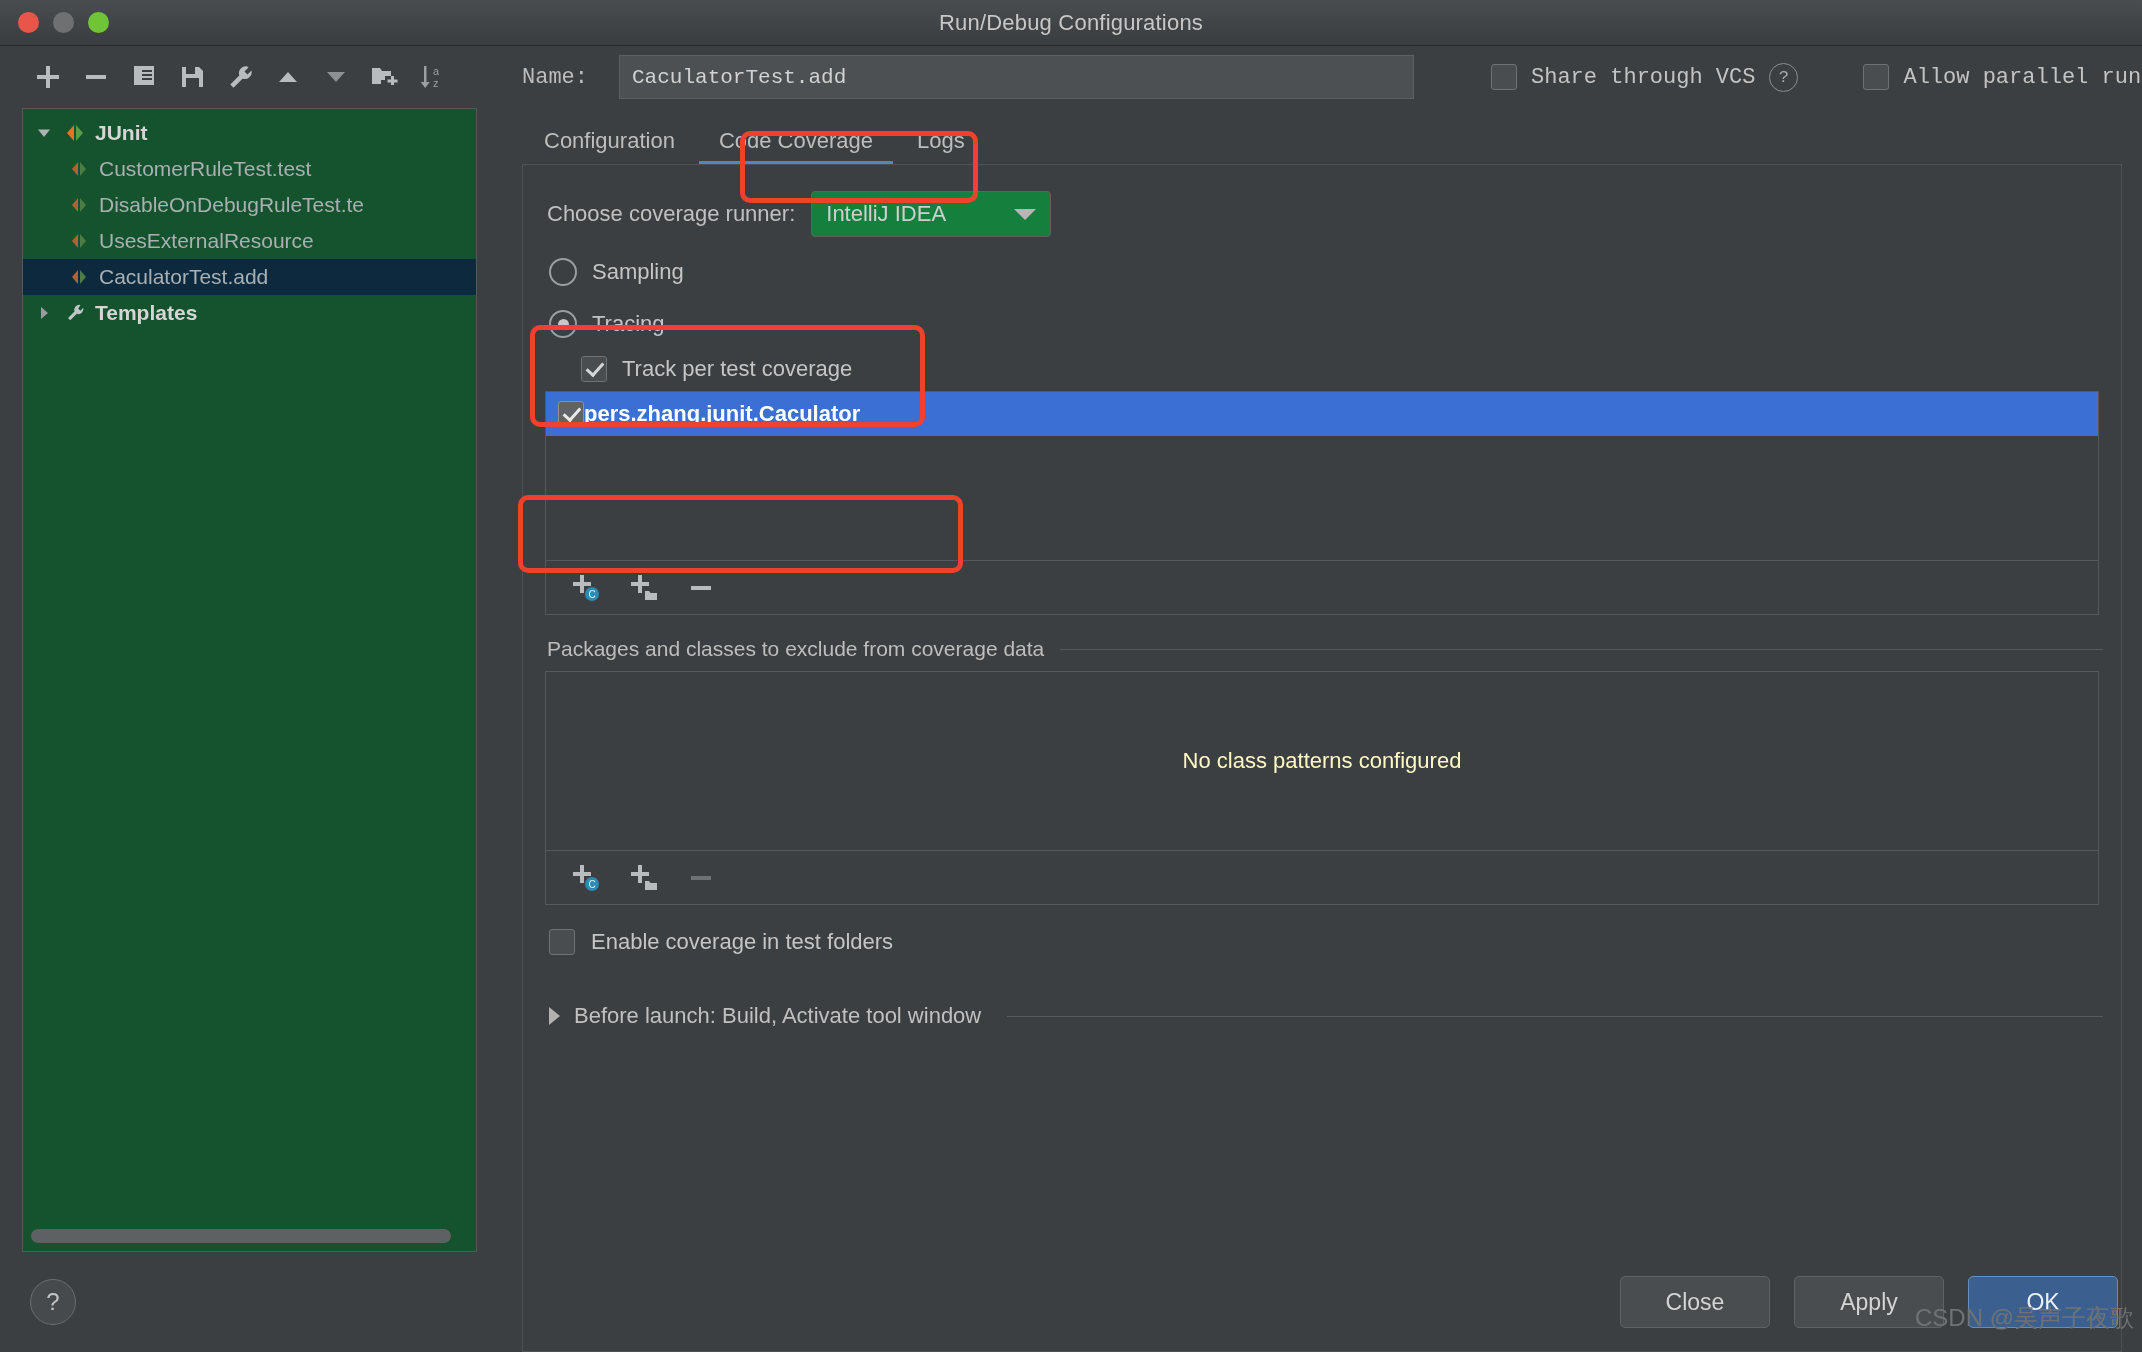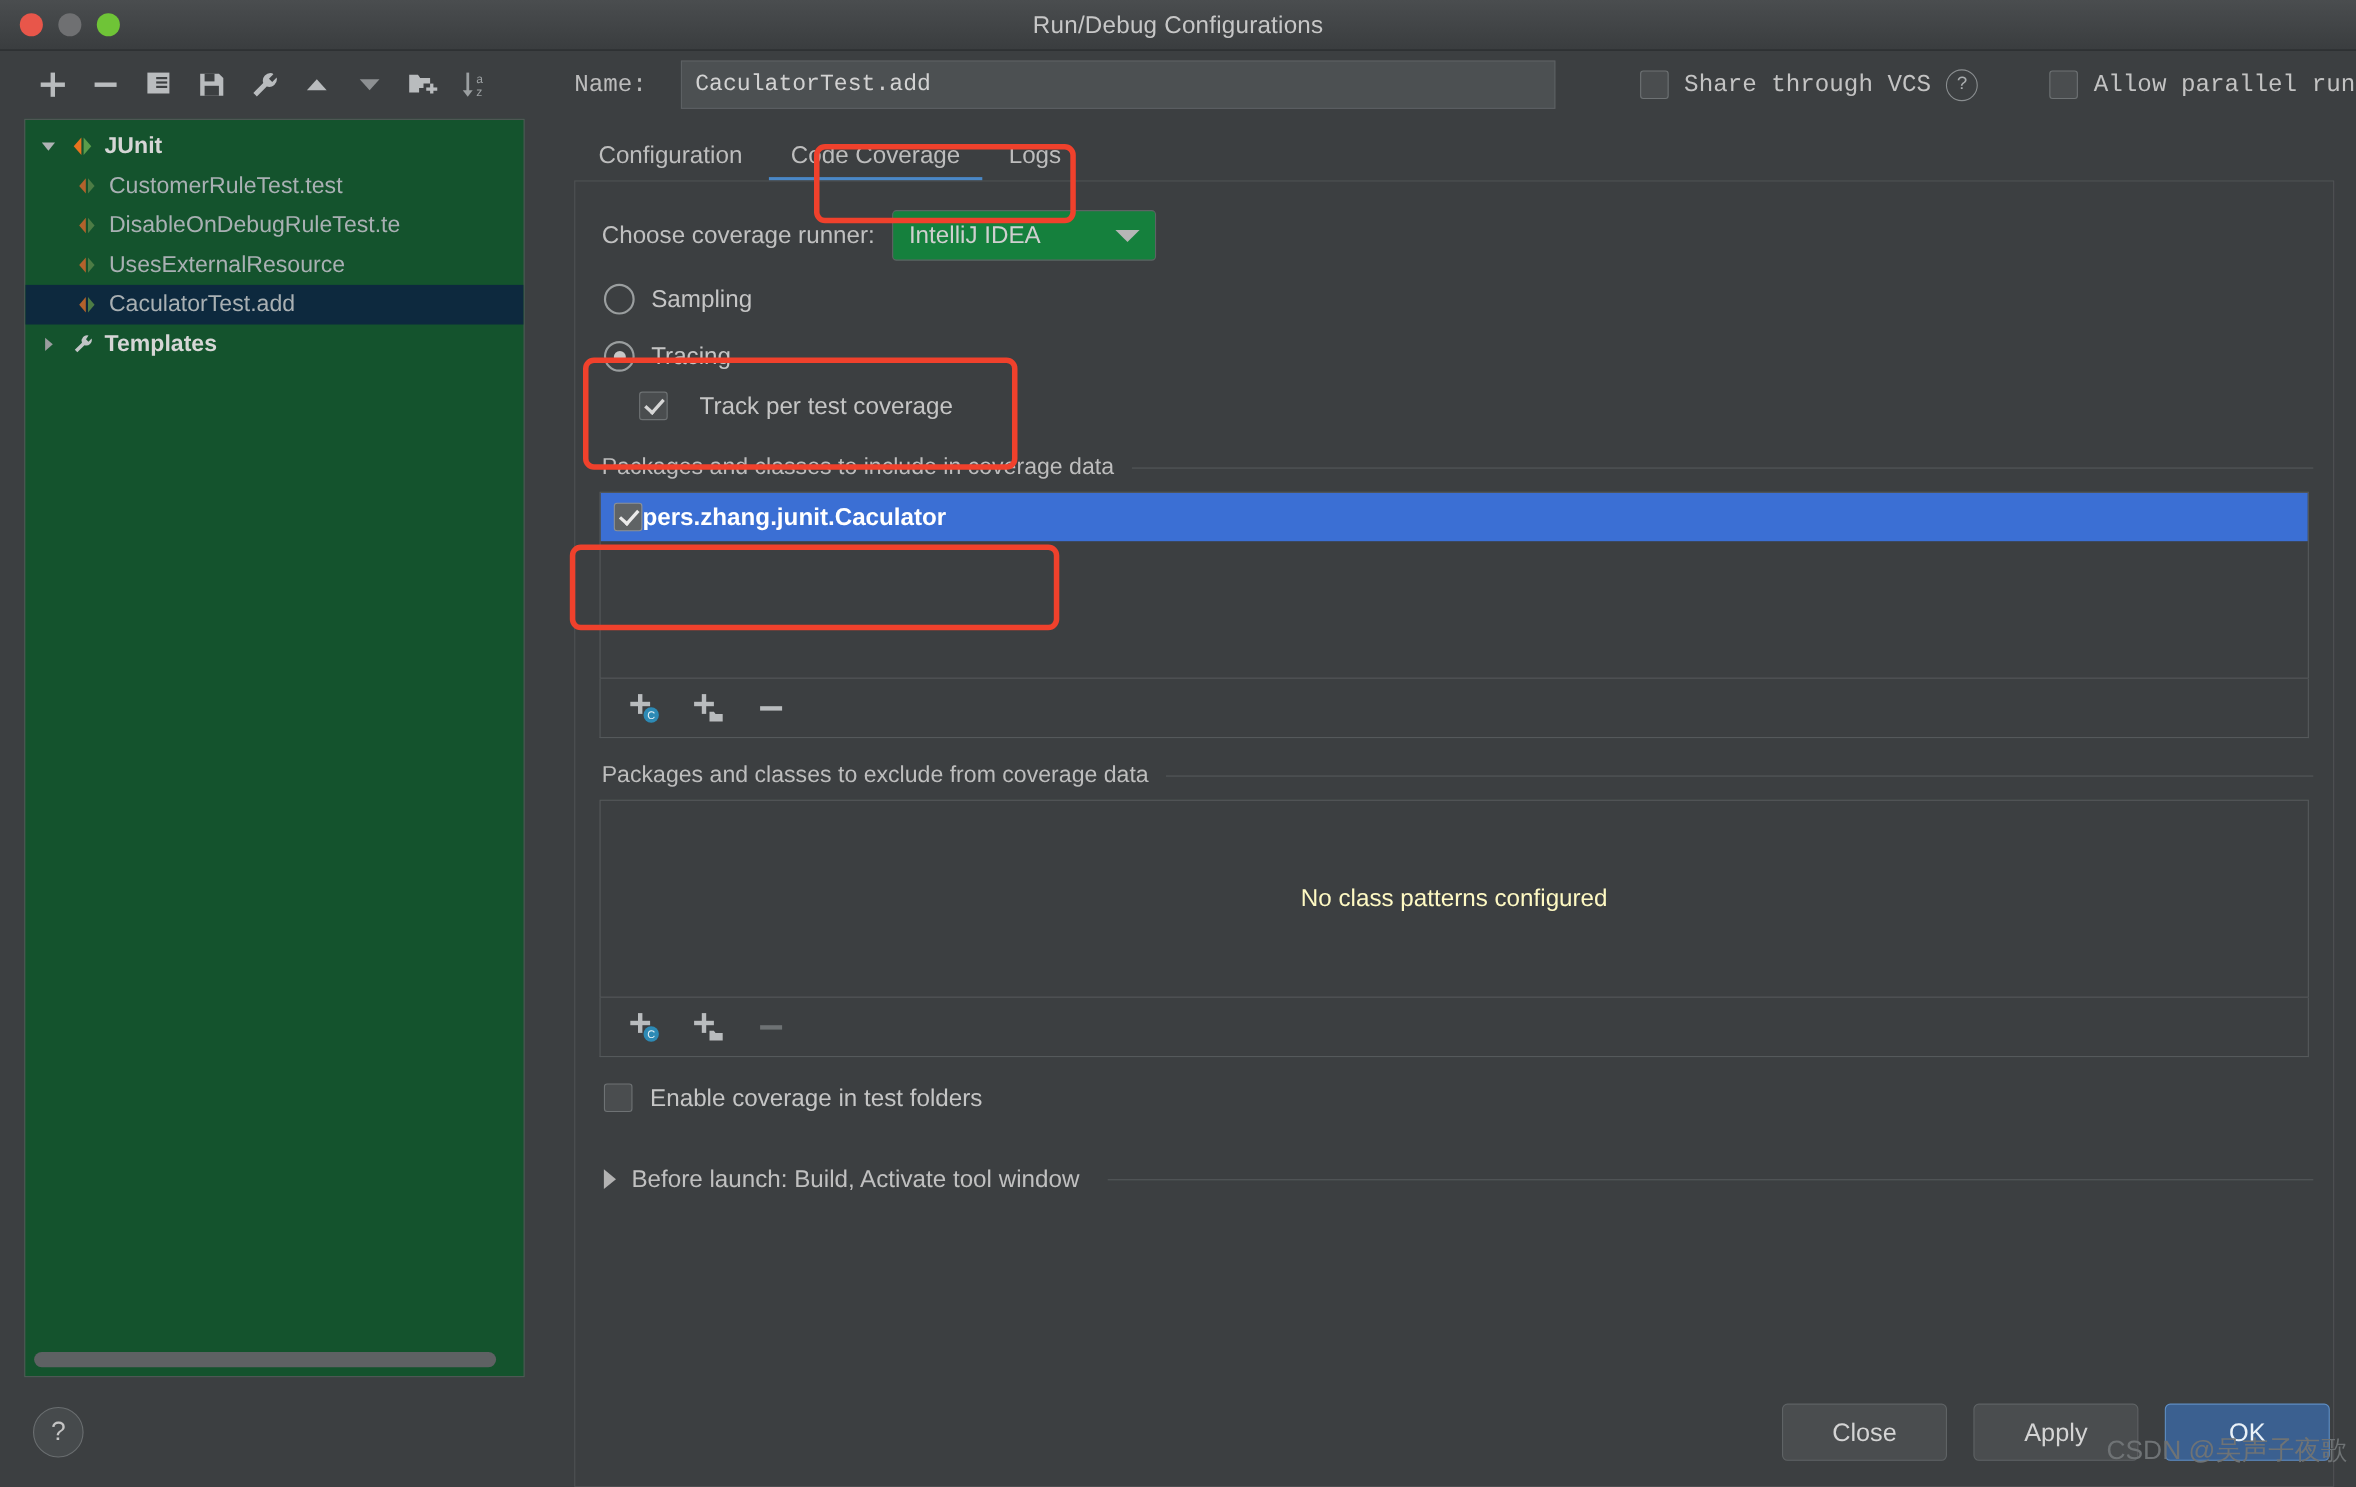--- a/index.html
+++ b/index.html
@@ -144,21 +144,21 @@
   .radio-row{display:flex;align-items:center;gap:15px;height:46px;}
   .radio{
     width:28px;height:28px;border-radius:50%;border:2px solid #9a9e9f;background:#3c3f41;
     box-sizing:border-box;display:flex;align-items:center;justify-content:center;flex:0 0 28px;
   }
   .radio .in{width:11px;height:11px;border-radius:50%;background:#c8c8c8;display:none;}
   .radio.on .in{display:block;}
   .radio-text{font-size:22px;color:#c5c5c5;}
 
   .tracing-box{margin-left:22px;margin-top:6px;}
-  .subcheck{display:flex;align-items:center;gap:29px;height:44px;margin-left:32px;}
+  .subcheck{display:flex;align-items:center;gap:15px;height:44px;margin-left:32px;}
 
   .sect-title{
     display:flex;align-items:center;gap:16px;margin:22px 0 10px 6px;
     font-size:21px;color:#bdbdbd;white-space:nowrap;
   }
   .sect-title .rule{flex:1;height:1px;background:#55595b;}
 
   .listbox{
     border:1px solid #55595b;background:#3c3f41;height:170px;box-sizing:border-box;
     margin:0 4px;position:relative;overflow:hidden;
@@ -421,24 +421,20 @@
                 <span class="in"></span>
               </span>
             <span class="radio-text">Tracing</span>
           </div>
           <div class="subcheck">
             <span class="cb checked"></span>
             <span class="radio-text">Track per test coverage</span>
           </div>
         </div>
 
-        <div class="sect-title">
-          <span>Packages and classes to include in coverage data</span>
-          <span class="rule"></span>
-        </div>
 
         <div class="listbox">
           <div class="listrow">
             <span class="cb checked"></span>
             <span>pers.zhang.junit.Caculator</span>
           </div>
         </div>
         <div class="listtoolbar">
           <div class="lt-btn">
             <svg width="34" height="34" viewBox="0 0 34 34">

